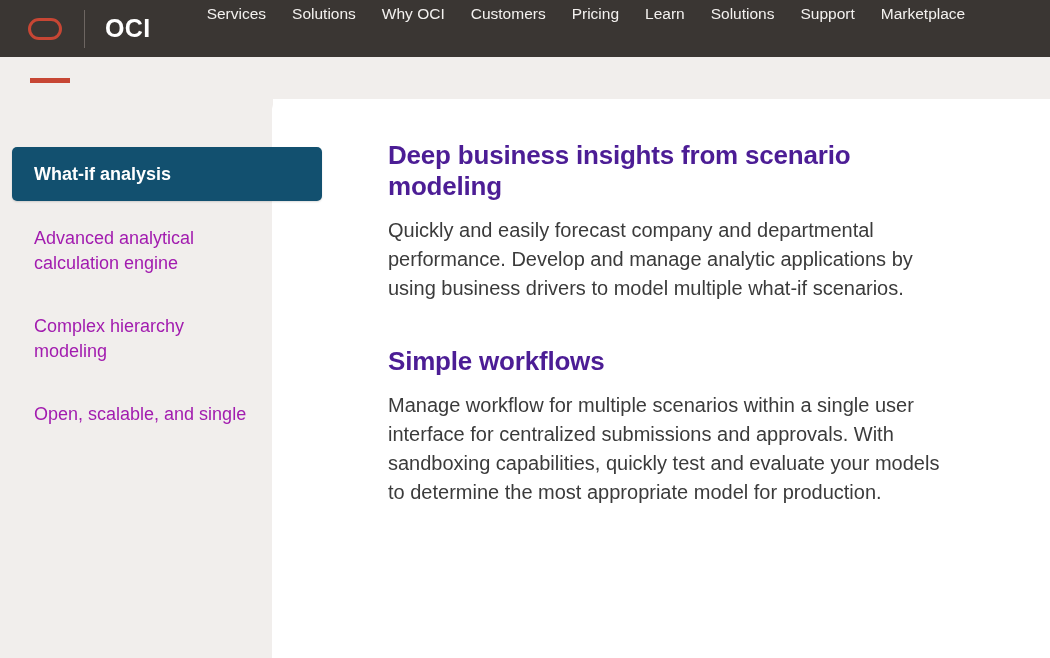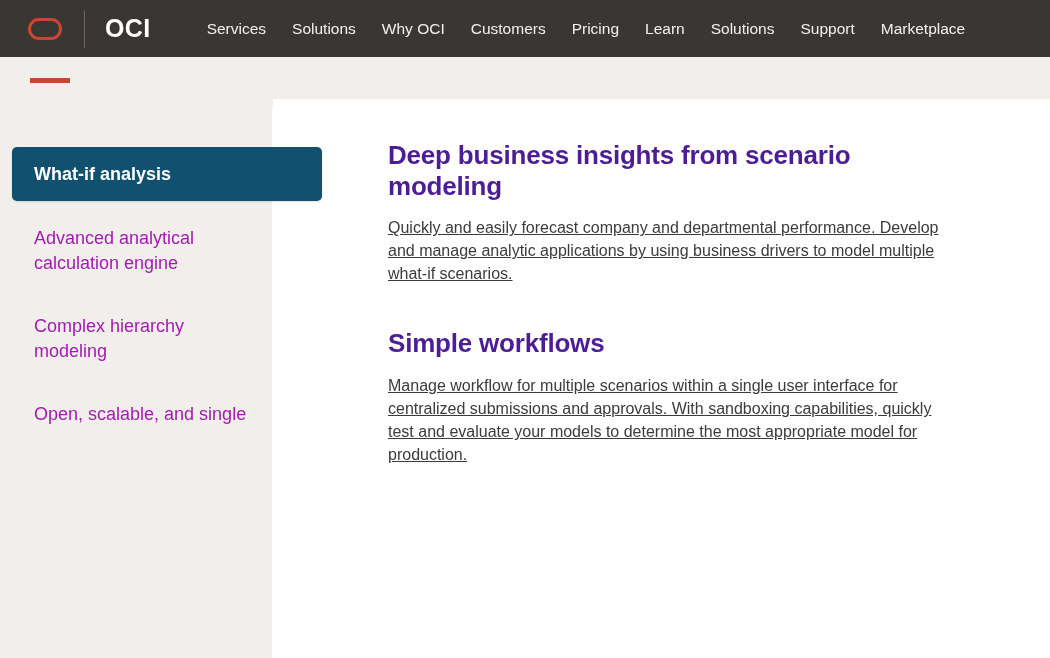--- a/index.html
+++ b/index.html
@@ -28,21 +28,21 @@
   }
 
   
   .topnav {
     position: absolute;
     top: 0; left: 0;
     width: 1050px;
     height: 57px;
     background: #3a3633;
     display: flex;
-    align-items: center;
+    align-items: flex-start;
     z-index: 40;
   }
 
   .brand {
     display: flex;
     align-items: center;
     height: 100%;
     padding-left: 28px;
   }
 
@@ -186,24 +186,23 @@
     color: #4c1d95;
     letter-spacing: -0.2px;
     margin-bottom: 15px;
   }
 
   .article h2.second {
     margin-top: 43px;
   }
 
   .article p {
-    font-size: 16px;
+    font-size: 20px;
     line-height: 1.44;
     color: #3b3b3b;
-    text-decoration: underline;
   }
 </style>
 </head>
 <body>
 
 <div class="page">
 
   <nav class="topnav">
     <div class="brand">
       <span class="oracle-mark"></span>

